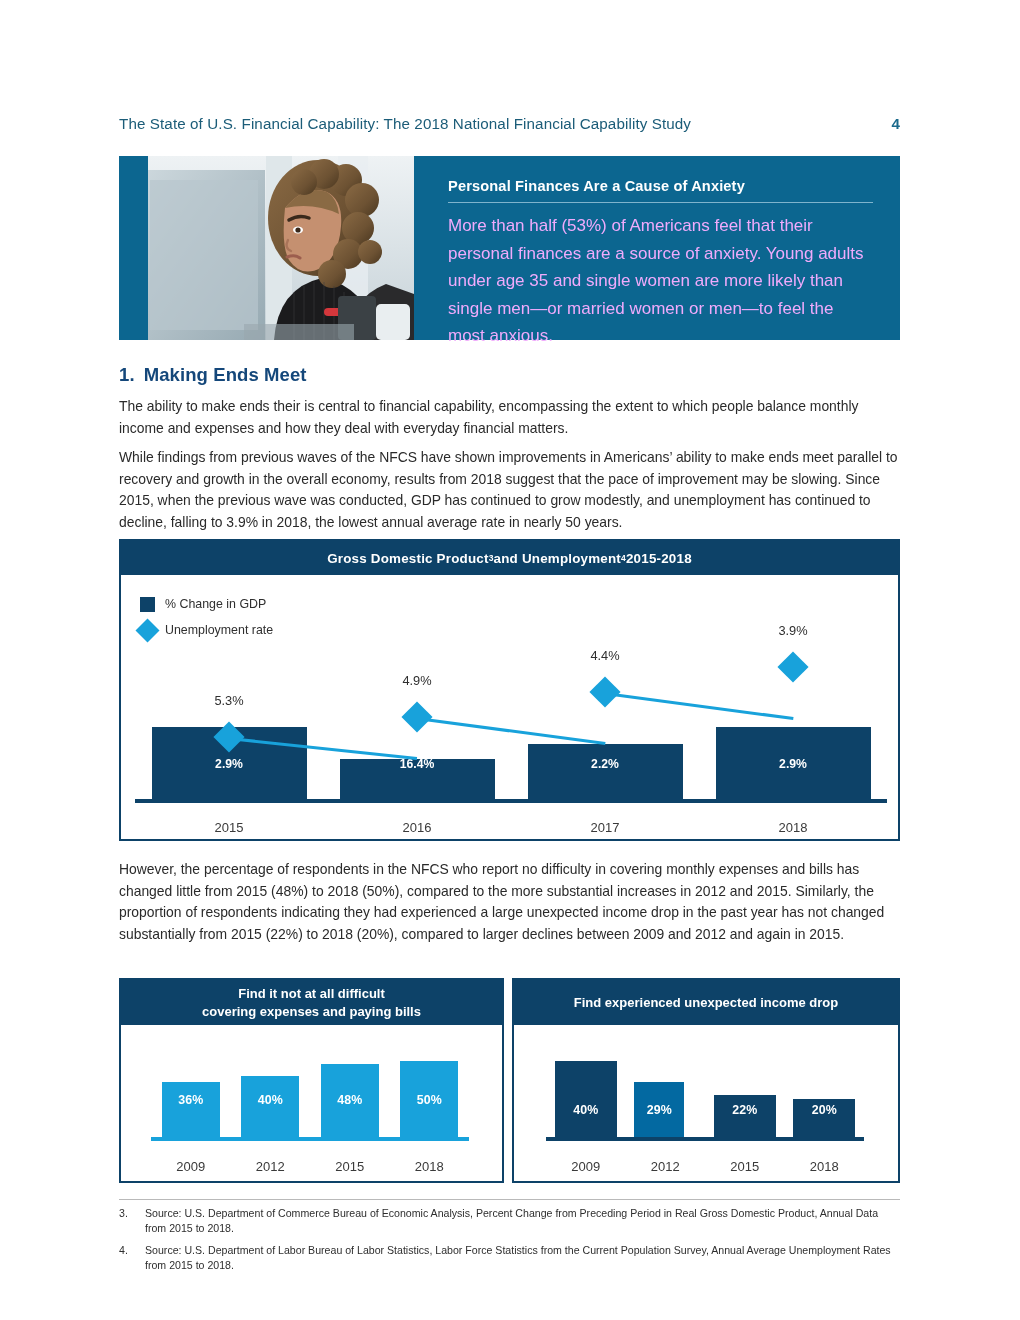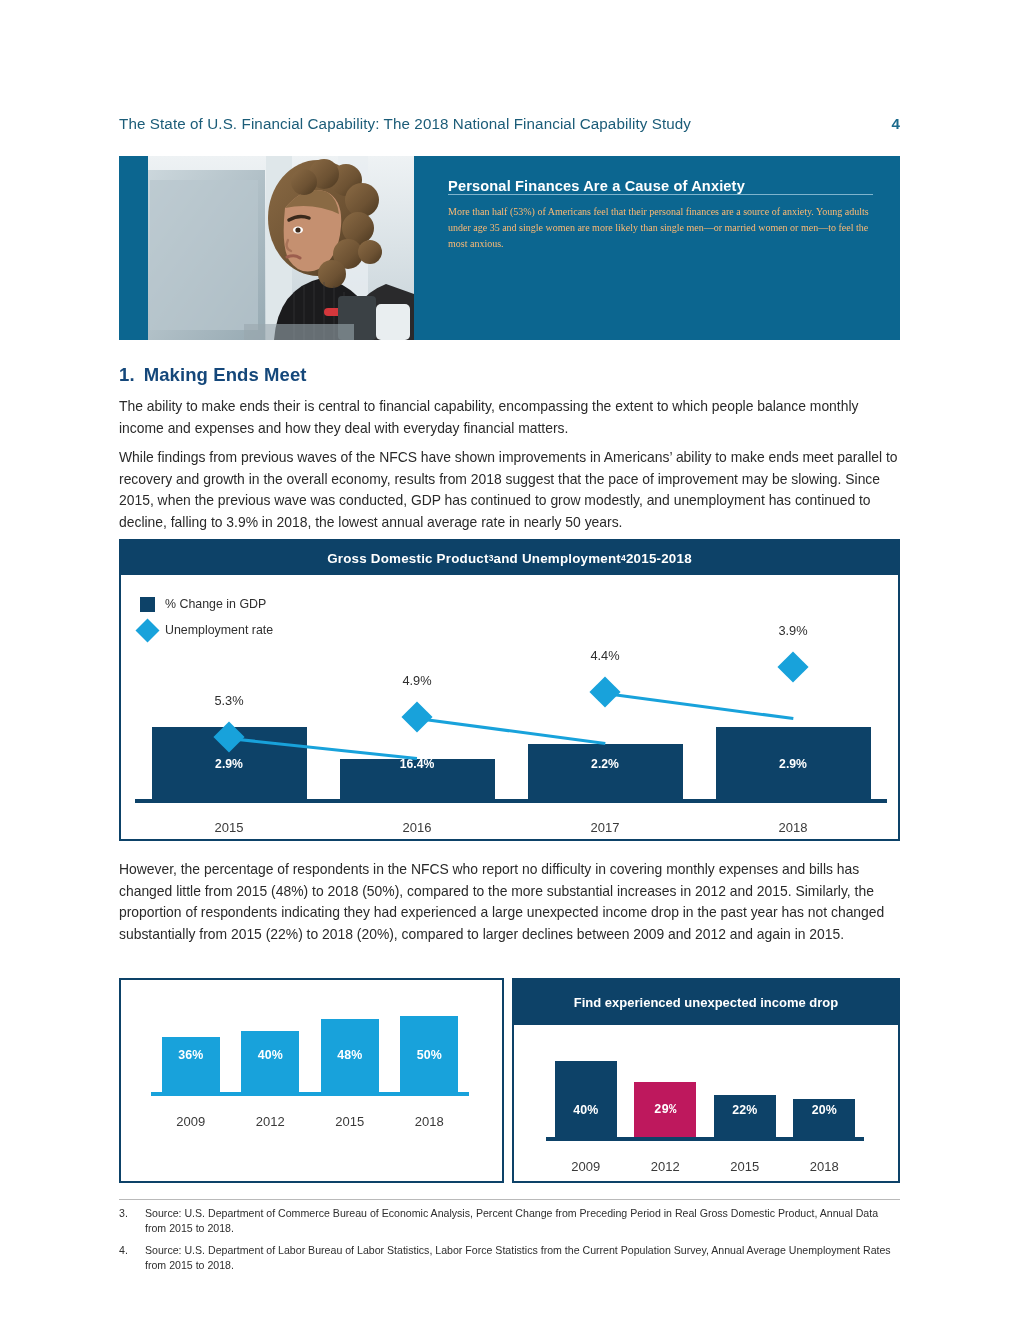--- a/index.html
+++ b/index.html
@@ -24,23 +24,23 @@
     font-size:15.2px;font-weight:bold;color:#1b6a8c;
   }
 
   
   .hero{position:absolute;left:119px;top:148px;width:781px;height:184px;background:#0c6690;}
   .hero-photo{position:absolute;left:29px;top:0px;width:266px;height:184px;overflow:hidden;background:#9fb3bd;}
   .hero-photo .ph{position:absolute;left:0;top:0;width:266px;height:184px;}
   .hero-text{position:absolute;left:329px;top:22px;width:425px;}
   .hero-h{
     font-size:14.6px;font-weight:bold;color:#ffffff;letter-spacing:.15px;
-    padding-bottom:0;margin-bottom:9px;border-bottom:1px solid #7fb4cd;
-  }
-  .hero-p{font-size:10px;line-height:1.62;color:#fdba74;font-family:Liberation Serif, serif;}
+    padding-bottom:8px;margin-bottom:9px;border-bottom:1px solid #7fb4cd;
+  }
+  .hero-p{font-size:17px;line-height:1.62;color:#f0abfc;}
 
   
   .sec-h{
     position:absolute;left:119px;top:356px;
     font-size:18.5px;font-weight:bold;color:#14477a;letter-spacing:.1px;
   }
   .sec-h .num{margin-right:9px;}
   .para{
     position:absolute;left:119px;width:782px;
     font-size:13.9px;line-height:1.56;color:#2a2a2a;
@@ -240,20 +240,26 @@
           <div class="dlab" style="left: 430px; width: 80px; top: -11px;">4.4%</div>
           <div class="dmd" style="left: 647px; top: -3px; background: rgb(24, 162, 219);"></div>
           <div class="dlab" style="left: 618px; width: 80px; top: -36px;">3.9%</div>
         </div>
     </div>
   </div>
 
   <div class="para" id="p3">However, the percentage of respondents in the NFCS who report no difficulty in covering monthly expenses and bills has changed little from 2015 (48%) to 2018 (50%), compared to the more substantial increases in 2012 and 2015. Similarly, the proportion of respondents indicating they had experienced a large unexpected income drop in the past year has not changed substantially from 2015 (22%) to 2018 (20%), compared to larger declines between 2009 and 2012 and again in 2015.</div>
 
   <div class="panel" id="panelL">
+    <div class="p-hd">
+      <span>
+        <span>Find it not at all difficult</span><br>
+        <span>covering expenses and paying bills</span>
+      </span>
+    </div>
     <div class="p-body" id="plotL">
       <div class="p-axis" style="left: 30px; width: 318px;"></div>
     <div class="sbar" style="left: 40.75px; width: 58px; height: 54.72px; background: rgb(24, 162, 219);">
           <div class="v" style="top: 10.72px;">36%</div>
         </div>
         <div class="sxlab" style="left: 30px; width: 79.5px;">2009</div>
         <div class="sbar" style="left: 120.25px; width: 58px; height: 60.8px; background: rgb(24, 162, 219);">
           <div class="v" style="top: 16.8px;">40%</div>
         </div>
         <div class="sxlab" style="left: 109.5px; width: 79.5px;">2012</div>
@@ -271,21 +277,21 @@
   <div class="panel" id="panelR">
     <div class="p-hd">
       <span>Find experienced unexpected income drop</span>
     </div>
     <div class="p-body" id="plotR">
       <div class="p-axis navy" style="left: 32px; width: 318px;"></div>
     <div class="sbar" style="left: 40.75px; width: 62px; height: 76px; background: rgb(13, 66, 104);">
           <div class="v" style="top: 42px;">40%</div>
         </div>
         <div class="sxlab" style="left: 32px; width: 79.5px;">2009</div>
-        <div class="sbar" style="left: 120.25px; width: 62px; height: 55.1px; background: #be185d; font-family: Liberation Mono, monospace;">
+        <div class="sbar" style="left: 120.25px; width: 50px; height: 55.1px; background: #0369a1;">
           <div class="v" style="top: 21.1px;">29%</div>
         </div>
         <div class="sxlab" style="left: 111.5px; width: 79.5px;">2012</div>
         <div class="sbar" style="left: 199.75px; width: 62px; height: 41.8px; background: rgb(13, 66, 104); margin-top: 44px;">
           <div class="v" style="top: 7.8px;">22%</div>
         </div>
         <div class="sxlab" style="left: 191px; width: 79.5px;">2015</div>
         <div class="sbar" style="left: 279.25px; width: 62px; height: 38px; background: rgb(13, 66, 104);">
           <div class="v" style="top: 4px;">20%</div>
         </div>

